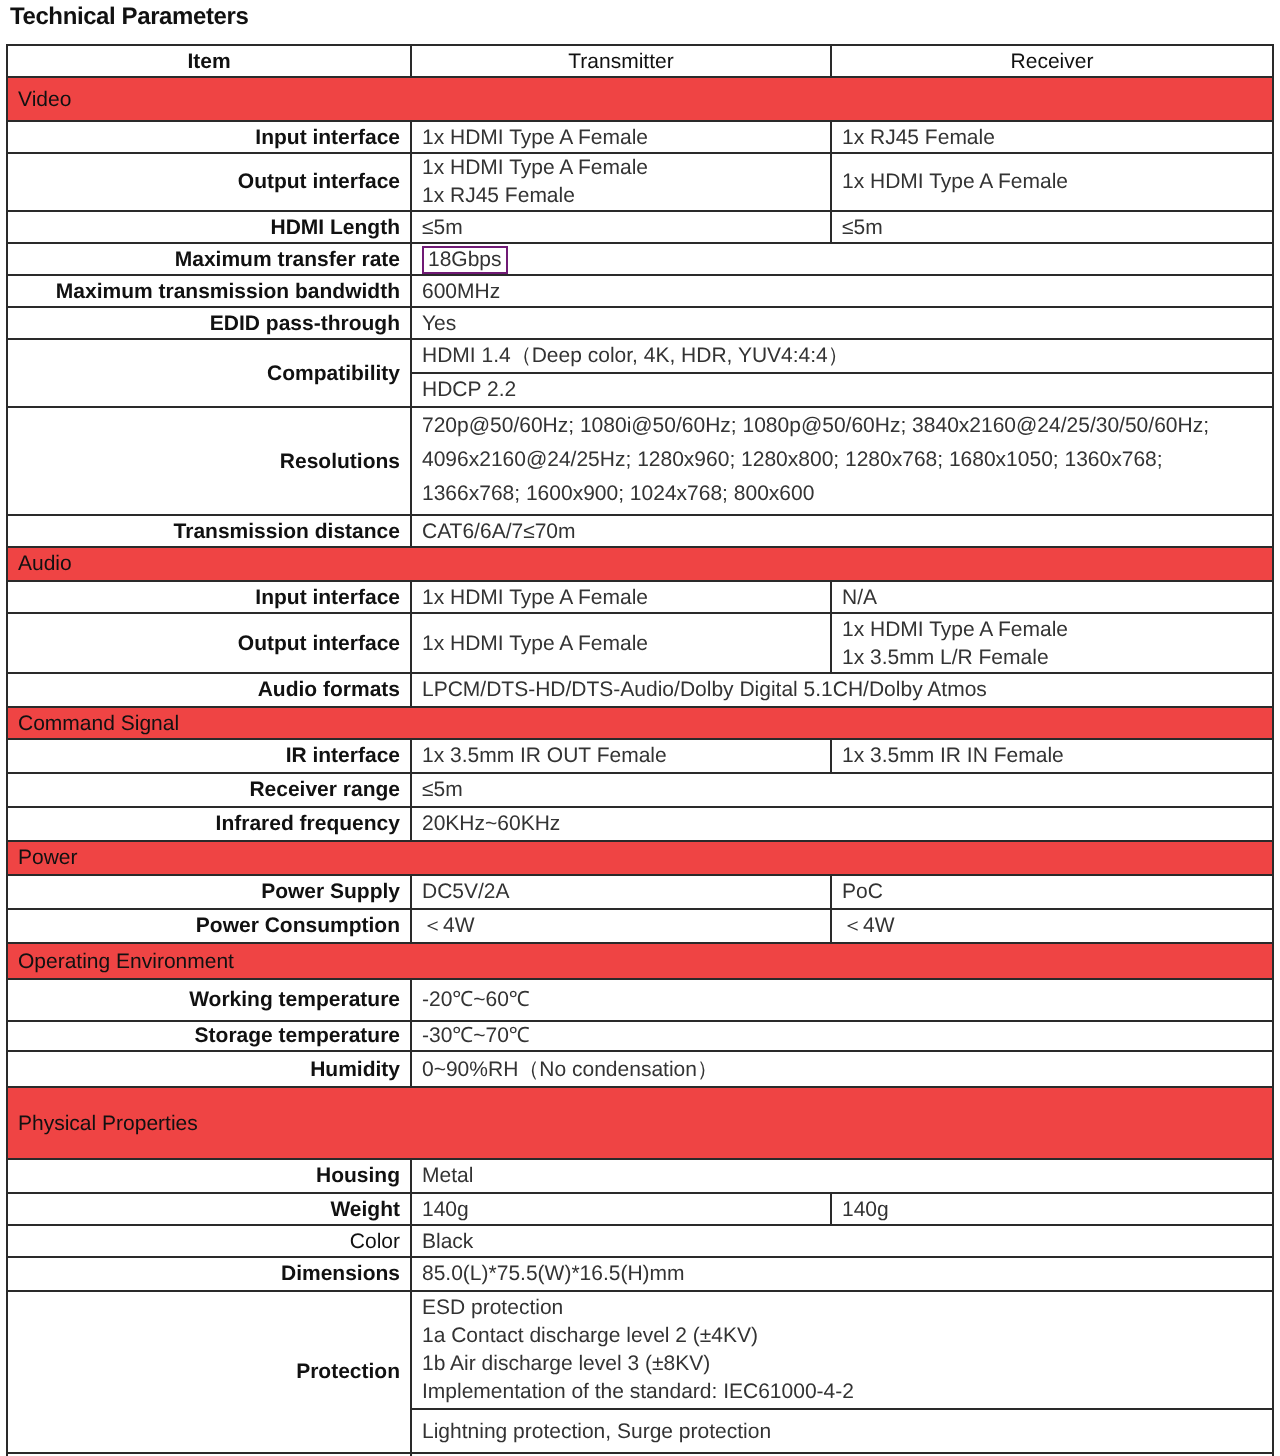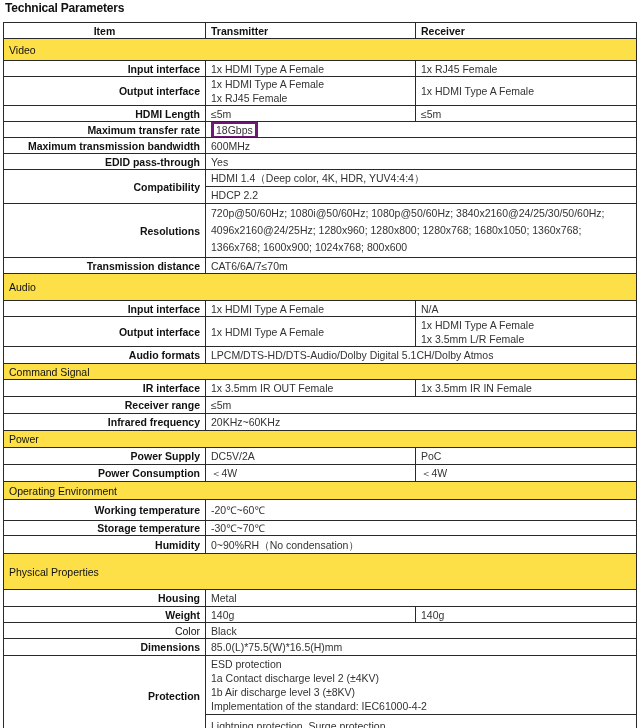--- a/index.html
+++ b/index.html
@@ -5,24 +5,24 @@
   html, body { margin: 0; padding: 0; background: #ffffff; }
   body { width: 640px; height: 728px; overflow: hidden; position: relative; font-family: "Liberation Sans", sans-serif; color: #111; }
   .title { position: absolute; left: 5px; top: 0px; font-size: 12px; font-weight: bold; line-height: 16px; letter-spacing: -0.2px; }
   table.spec { position: absolute; left: 3px; top: 22px; width: 633px; border-collapse: collapse; table-layout: fixed; font-size: 10.5px; }
   table.spec td { border: 1px solid #2a2a2a; padding: 0 5px; vertical-align: middle; line-height: 14px; overflow: hidden; white-space: nowrap; }
   table.spec col.c1 { width: 202px; }
   table.spec col.c2 { width: 210px; }
   table.spec col.c3 { width: 221px; }
   td.item { font-weight: bold; text-align: right; }
   td.head { font-weight: bold; text-align: center; }
-  td.head.center { text-align: left; font-weight: bold; }
-  tr.section td { background: #fde047; font-weight: normal; }
+  td.head.center { text-align: center; font-weight: normal; }
+  tr.section td { background: #ef4444; font-weight: normal; }
   td.val { color: #333; }
-  .boxed { border: 3px solid #701a75; padding: 0 2px; }
+  .boxed { border: 1px solid #701a75; padding: 0 2px; }
   .ml div { line-height: 14px; }
 </style>
 </head>
 <body>
 
 <div class="title">Technical Parameters</div>
 
 <table class="spec">
   <colgroup>
       <col class="c1">
@@ -82,21 +82,21 @@
         <div style="line-height:17px">720p@50/60Hz; 1080i@50/60Hz; 1080p@50/60Hz; 3840x2160@24/25/30/50/60Hz;</div>
         <div style="line-height:17px">4096x2160@24/25Hz; 1280x960; 1280x800; 1280x768; 1680x1050; 1360x768;</div>
         <div style="line-height:17px">1366x768; 1600x900; 1024x768; 800x600</div>
       </td>
     </tr>
     <tr style="height:16px">
       <td class="item">Transmission distance</td>
       <td class="val" colspan="2">CAT6/6A/7≤70m</td>
     </tr>
 
-    <tr class="section" style="height:27px">
+    <tr class="section" style="height:17px">
       <td colspan="3">Audio</td>
     </tr>
     <tr style="height:16px">
       <td class="item">Input interface</td>
       <td class="val">1x HDMI Type A Female</td>
       <td class="val">N/A</td>
     </tr>
     <tr style="height:30px">
       <td class="item">Output interface</td>
       <td class="val">1x HDMI Type A Female</td>

